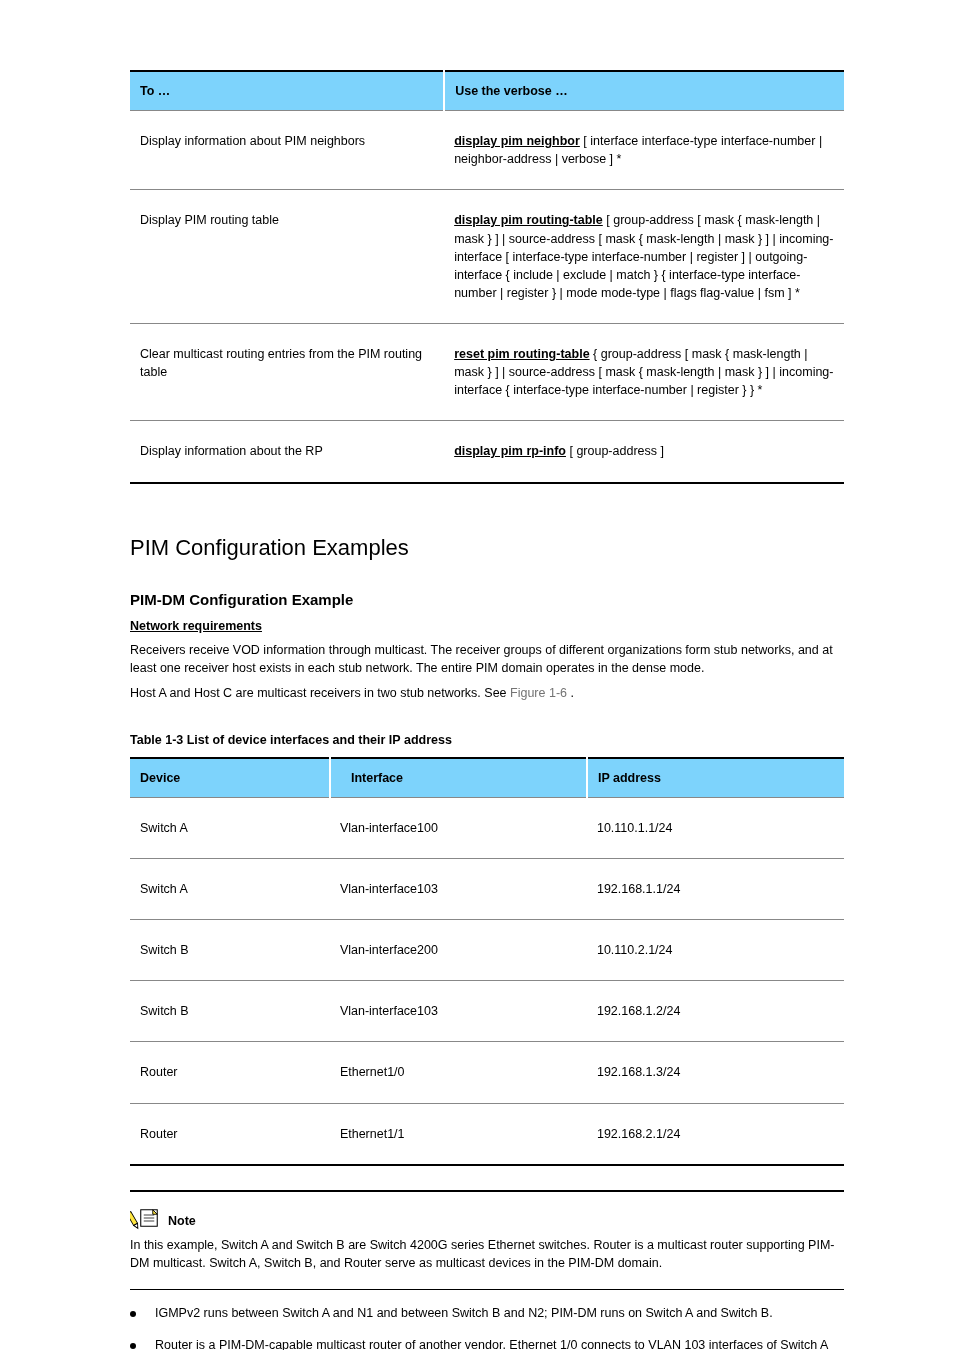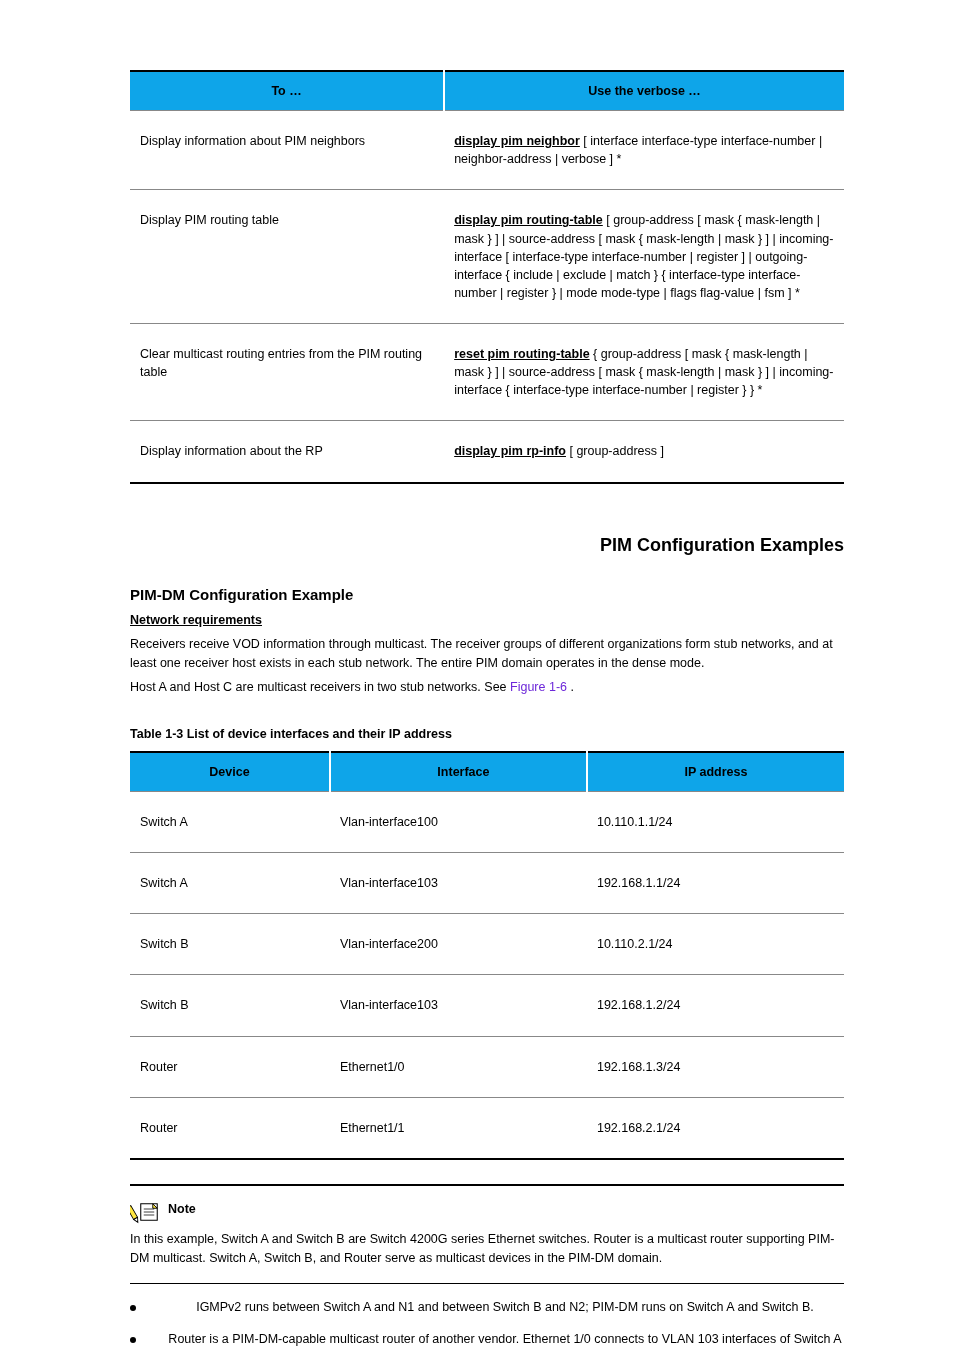--- a/index.html
+++ b/index.html
@@ -23,44 +23,43 @@
   table {
     width: 100%;
     border-collapse: collapse;
     font-size: 12.5px;
   }
   .doctable {
     border-top: 2px solid #000;
     border-bottom: 2px solid #000;
   }
   .doctable th {
-    text-align: center;
+    text-align: left;
     font-weight: bold;
-    background: #0ea5e9;
+    background: #7dd3fc;
     border-bottom: 1px solid #888;
     border-right: 2px solid #fff;
     padding: 10px 10px;
     vertical-align: top;
   }
   .doctable th:last-child { border-right: none; }
   .doctable td {
     border-bottom: 1px solid #888;
     padding: 21px 10px;
     vertical-align: top;
     text-align: left;
   }
   .doctable tr:last-child td { border-bottom: none; }
 
   
   .h2 {
-    font-size: 18px;
-    font-weight: bold;
+    font-size: 22px;
+    font-weight: normal;
     margin-top: 48px;
     margin-bottom: 8px;
-    text-align: right;
   }
   .h3 {
     font-size: 15px;
     font-weight: bold;
     margin-top: 26px;
     margin-bottom: 0;
   }
   p { margin: 6px 0; }
   .tabletitle { font-weight: bold; margin-top: 29px; margin-bottom: 8px; }
   .command { font-weight: bold; text-decoration: underline; }
@@ -72,34 +71,33 @@
   .note-bar-thick {
     border-top: 2px solid #000;
     height: 4px;
   }
   .note-bar-thin {
     border-top: 1px solid #000;
     height: 0;
   }
   .note-head {
     display: flex;
-    align-items: flex-start;
+    align-items: flex-end;
     gap: 6px;
     margin: 10px 0 6px 0;
   }
   .note-head .note-label { font-weight: bold; font-size: 12.5px; }
   .note-icon-svg { width: 32px; height: 24px; flex: 0 0 auto; }
   .note-body { margin: 6px 0 16px 0; line-height: 1.5; }
 
   
   .bul {
     display: flex;
-    gap: 30px;
+    gap: 19px;
     margin: 14px 0 10px 0;
-    text-align: center;
   }
   .bul .dot {
     width: 6px; height: 6px; background: #000; border-radius: 50%;
     margin-top: 7px; flex: 0 0 auto;
   }
   .bul .txt { flex: 1 1 auto; }
 
   
   .page-num {
     position: absolute;
@@ -153,21 +151,21 @@
     </tbody>
   </table>
 
   <div class="h2">PIM Configuration Examples</div>
   <div class="h3">PIM-DM Configuration Example</div>
 
   <p><span class="command">Network requirements</span></p>
   <p>Receivers receive VOD information through multicast. The receiver groups of different organizations form stub networks, and at least one receiver host exists in each stub network. The entire PIM domain operates in the dense mode.</p>
   <p>
     <span>Host A and Host C are multicast receivers in two stub networks. See </span>
-    <span style="color:#6d28d9">Figure 1-6</span>
+    <span style="color:#737373">Figure 1-6</span>
     <span>.</span>
   </p>
 
   <p class="tabletitle">Table 1-3 List of device interfaces and their IP address</p>
 
   <table class="doctable">
     <thead>
       <tr>
         <th style="width:28%;">Device</th>
         <th style="width:36%;padding-left:20px;">Interface</th>

